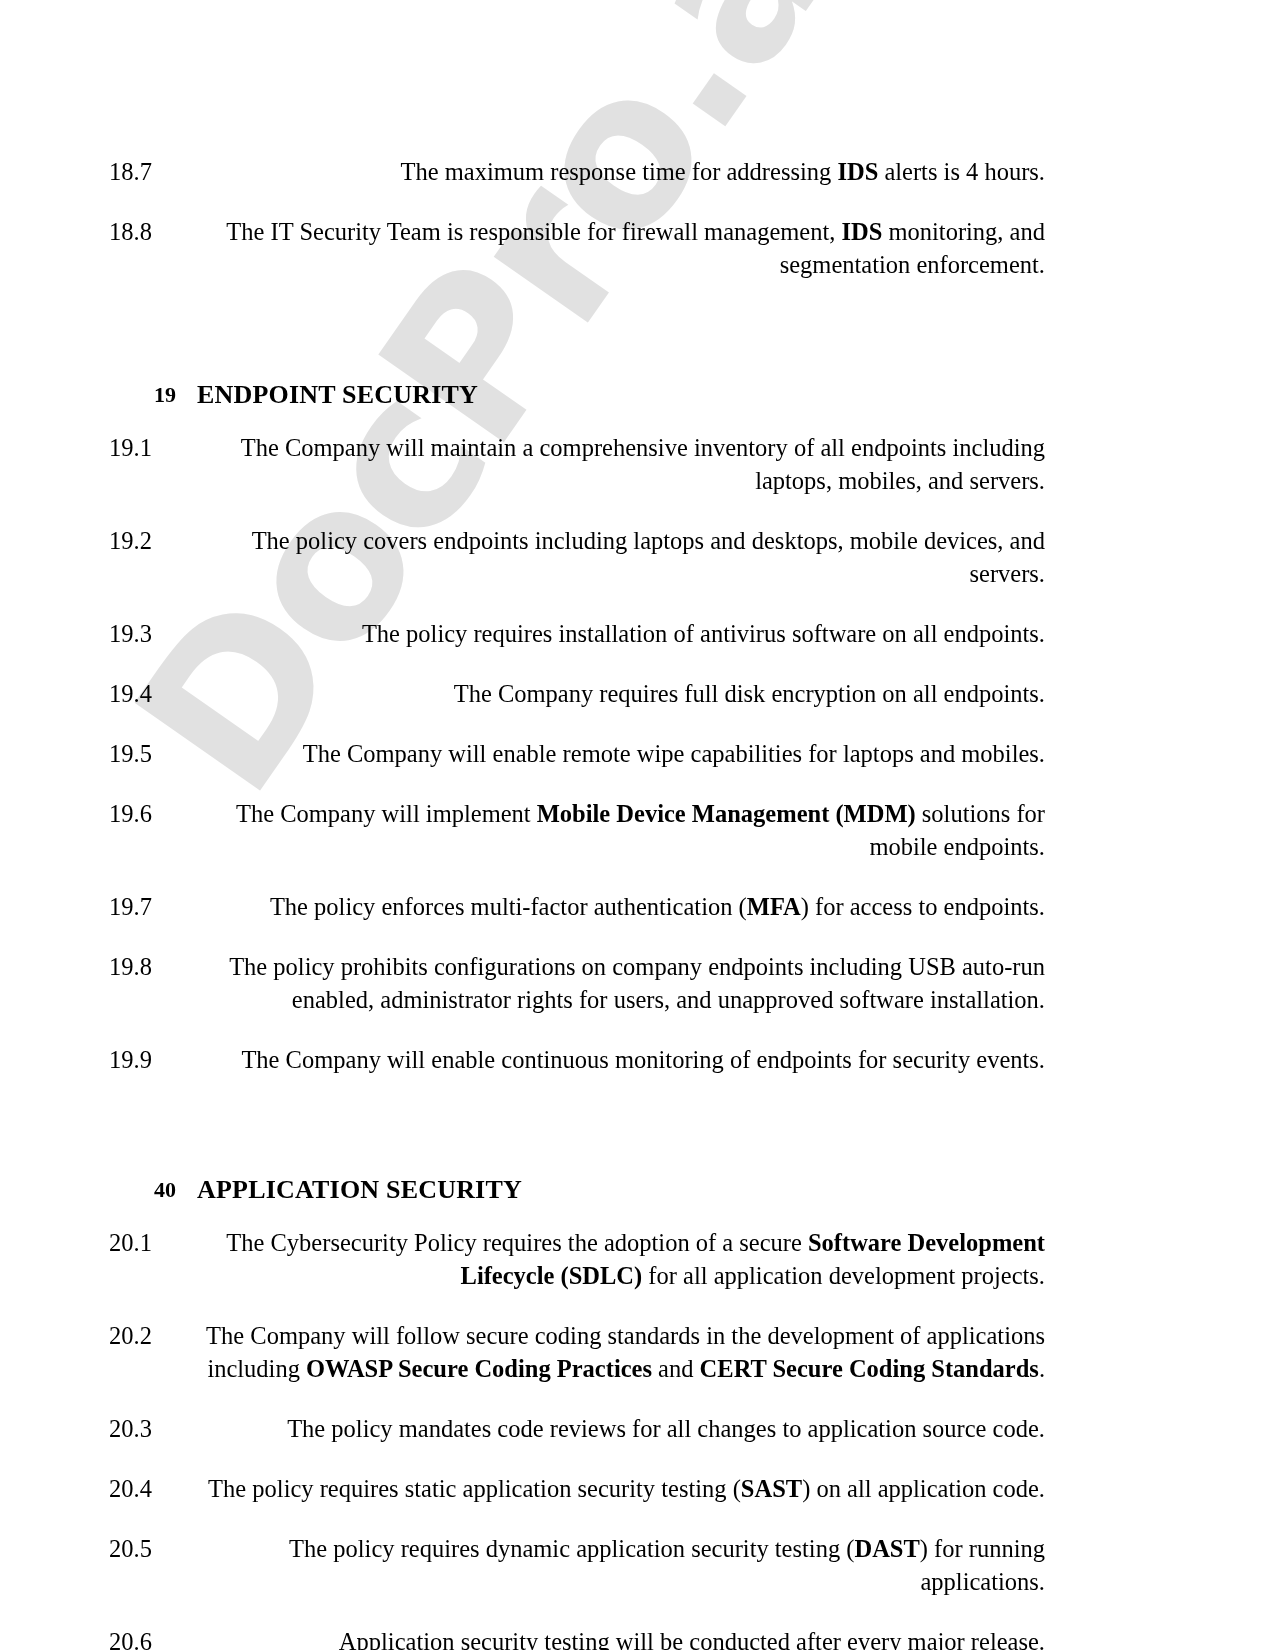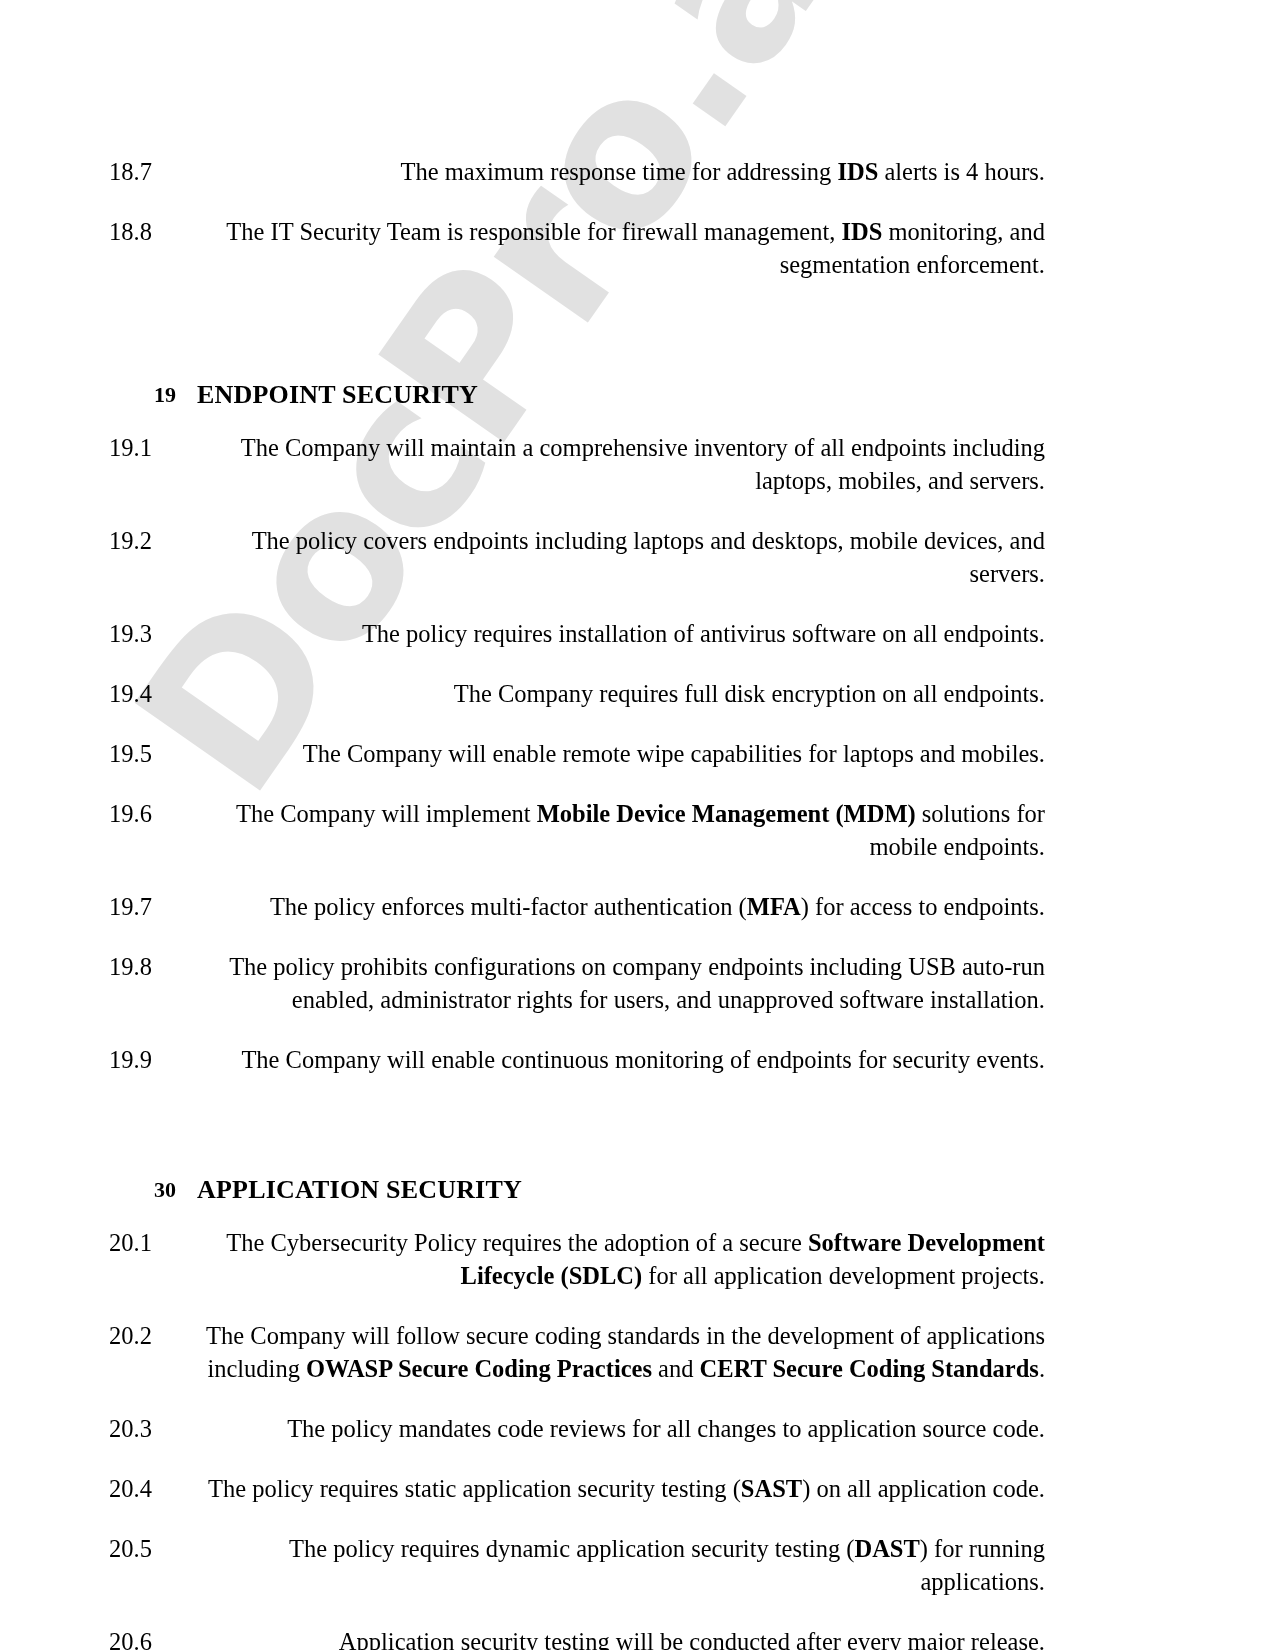--- a/index.html
+++ b/index.html
@@ -163,21 +163,21 @@
         <div class="clause">
           <div class="clause-num">19.8</div>
           <div class="clause-body"><span>The policy prohibits configurations on company endpoints including USB auto-run enabled, administrator rights for users, and unapproved software installation.</span></div>
         </div>
         <div class="clause">
           <div class="clause-num">19.9</div>
           <div class="clause-body"><span>The Company will enable continuous monitoring of endpoints for security events.</span></div>
         </div>
         <div class="spacer-before-heading"></div>
         <div class="section-heading">
-          <div class="section-num">30</div>
+          <div class="section-num">40</div>
           <div class="section-title">APPLICATION SECURITY</div>
         </div>
         <div class="spacer-after-heading"></div>
         <div class="clause">
           <div class="clause-num">20.1</div>
           <div class="clause-body"><span>The Cybersecurity Policy requires the adoption of a secure </span><b>Software Development Lifecycle (SDLC)</b><span> for all application development projects.</span></div>
         </div>
         <div class="clause">
           <div class="clause-num">20.2</div>
           <div class="clause-body"><span>The Company will follow secure coding standards in the development of applications including </span><b>OWASP Secure Coding Practices</b><span> and </span><b>CERT Secure Coding Standards</b><span>.</span></div>

